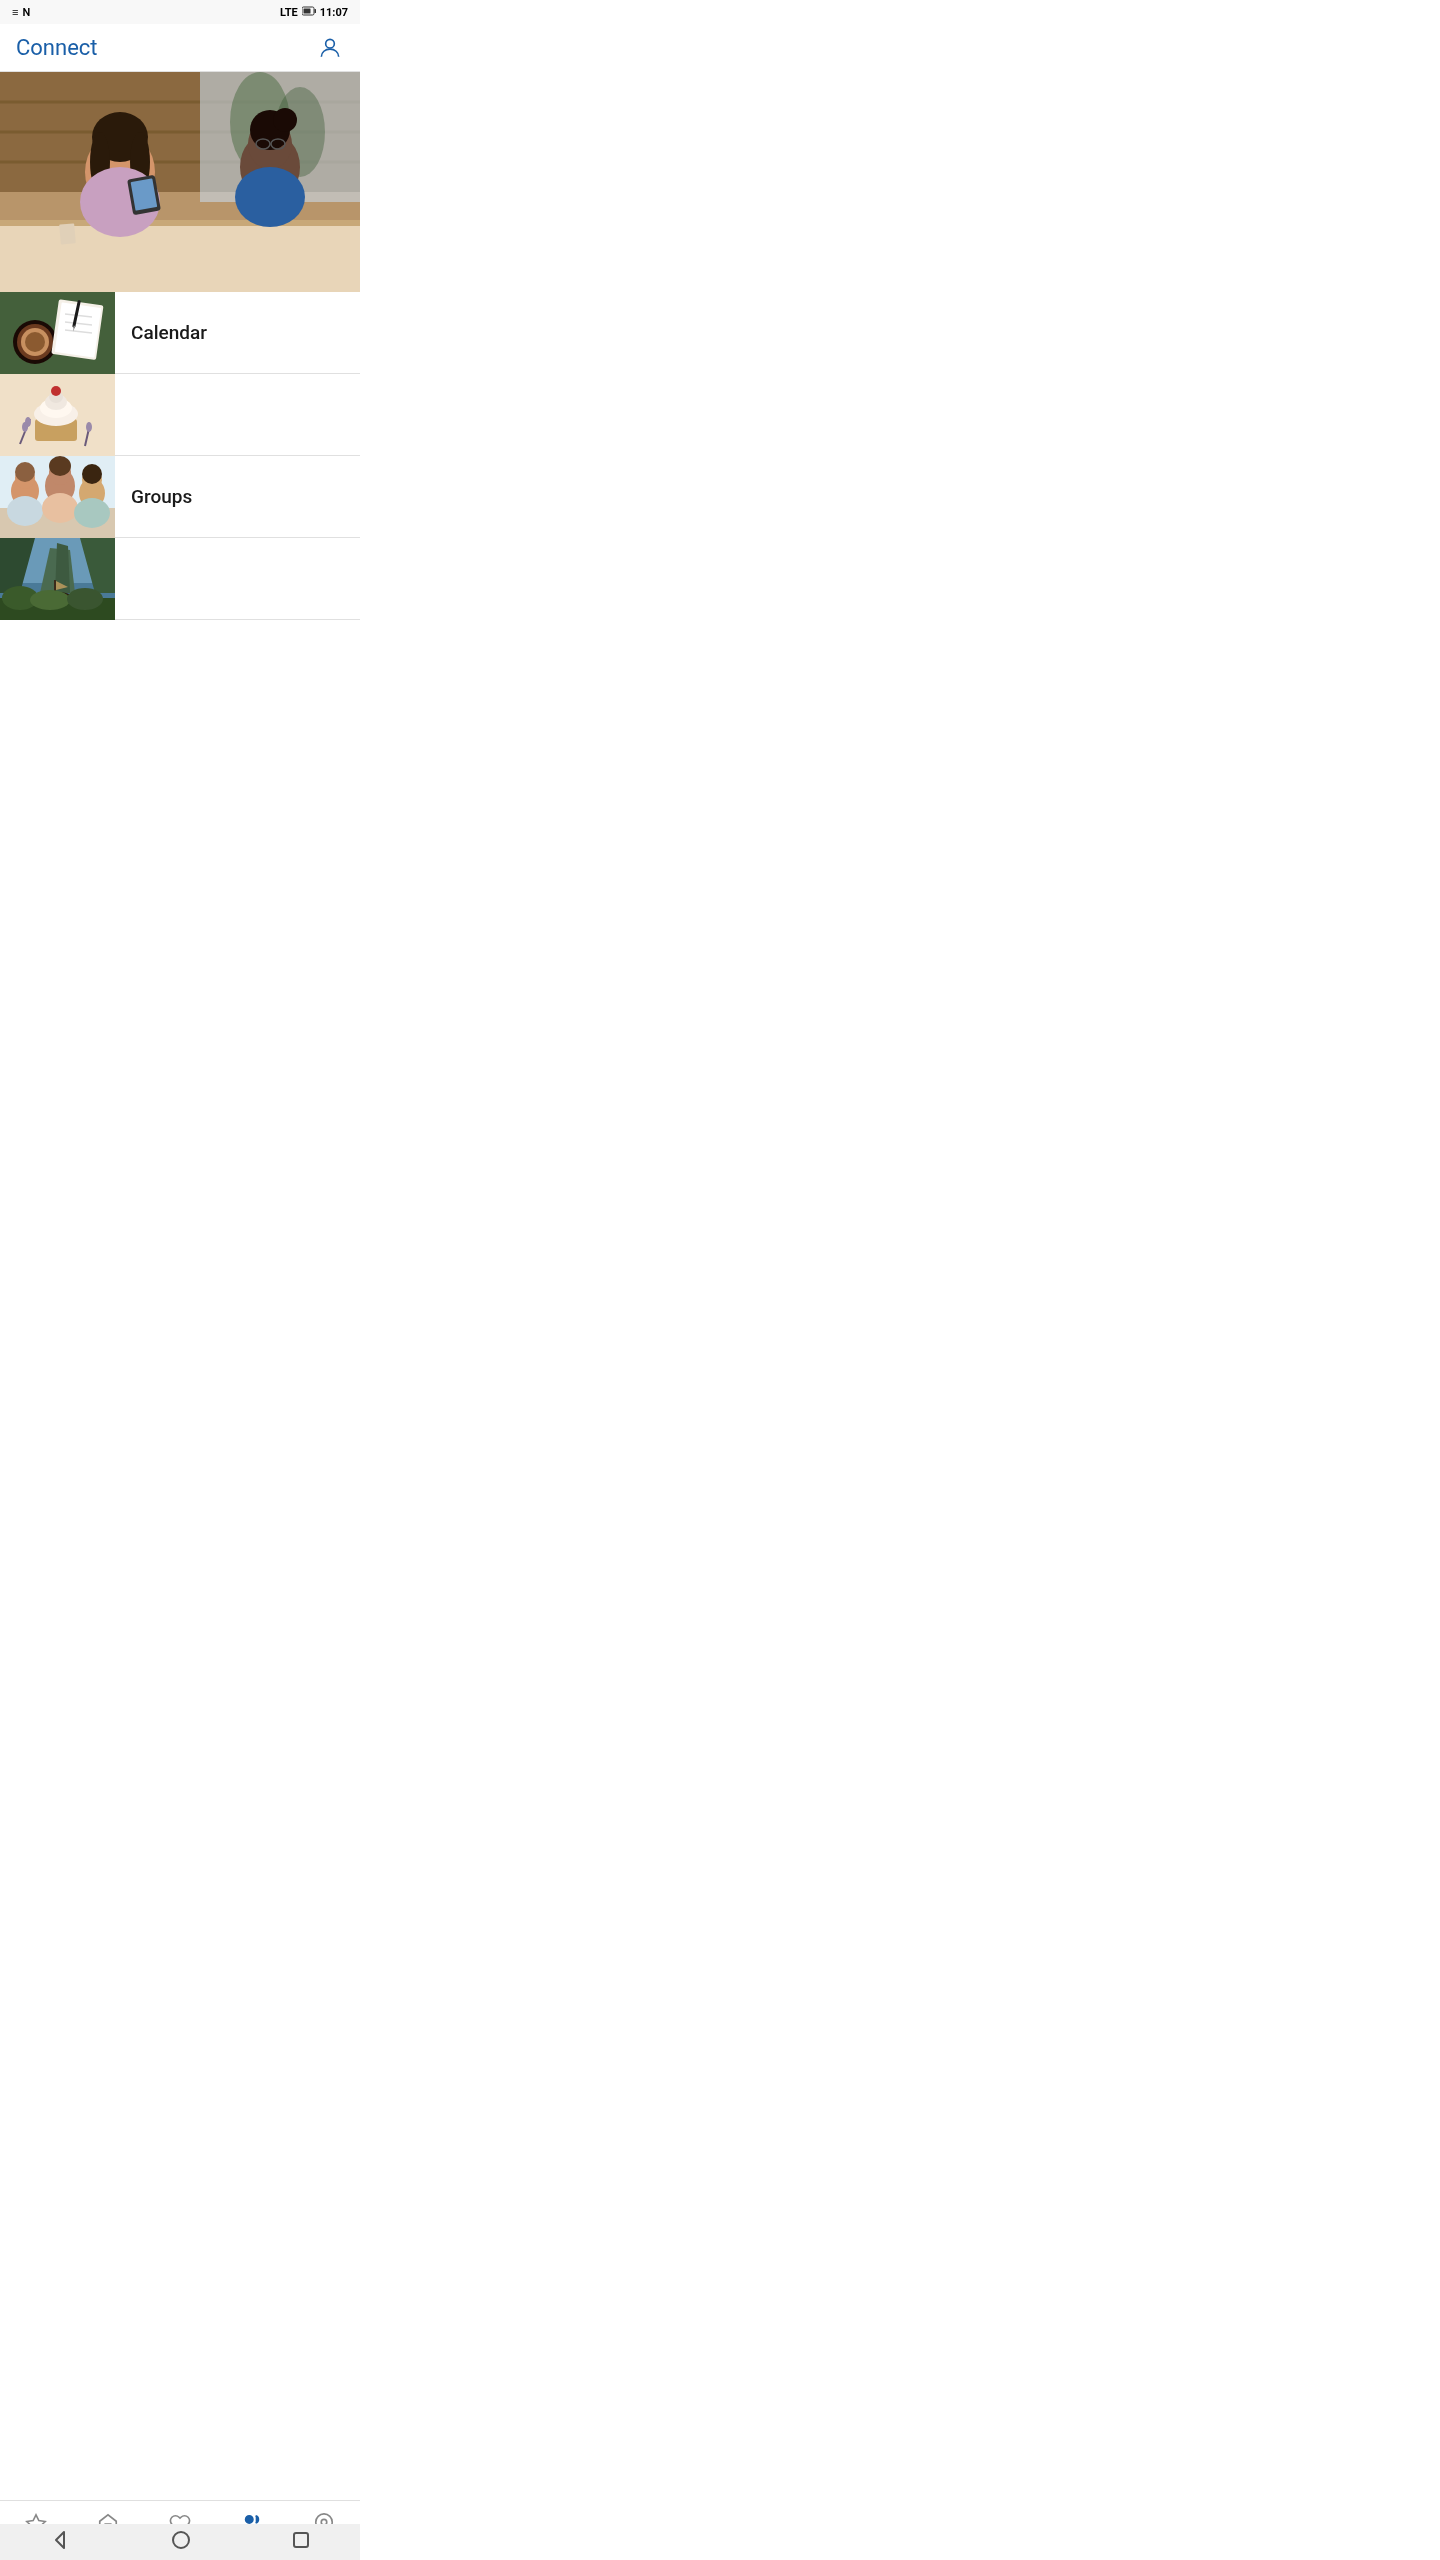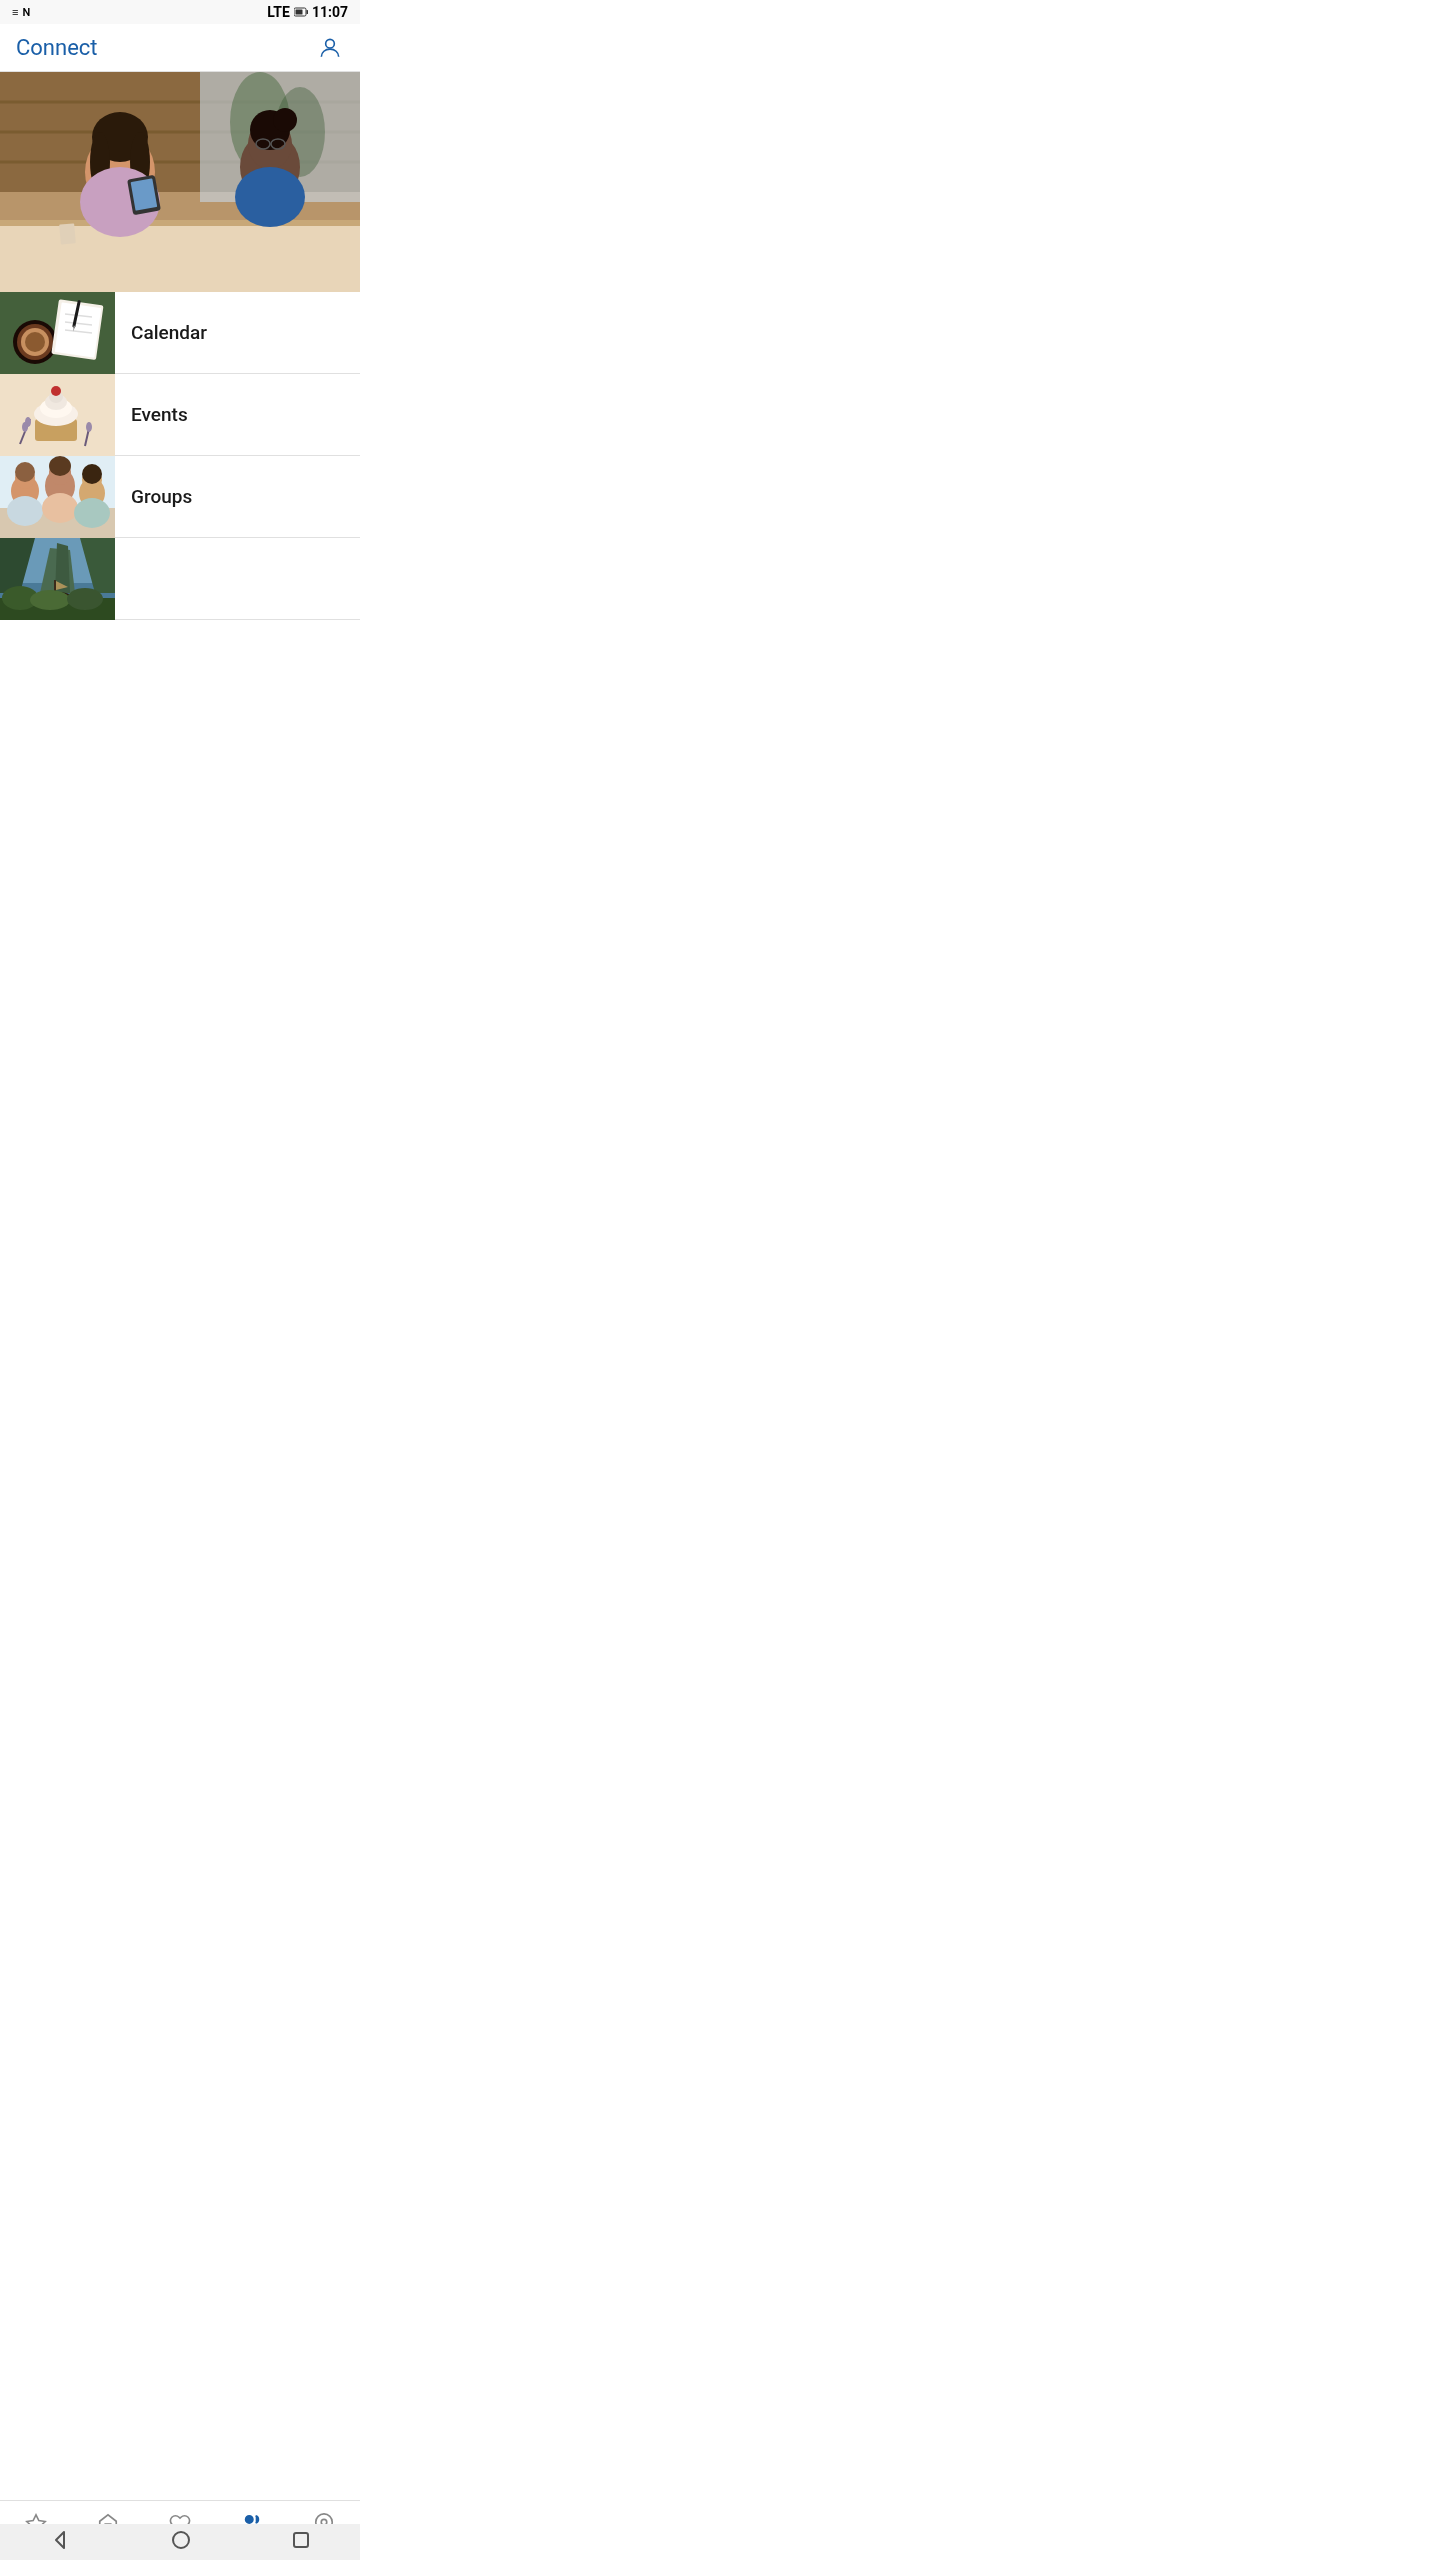--- a/index.html
+++ b/index.html
@@ -32,21 +32,21 @@
     .status-bar-left {
       display: flex;
       align-items: center;
       gap: 4px;
     }
 
     .status-bar-right {
       display: flex;
       align-items: center;
       gap: 4px;
-      font-size: 14px;
+      font-size: 11px;
       font-weight: 700;
       text-align: center;
     }
 
     
     .top-nav {
       background: #ffffff;
       height: 48px;
       display: flex;
       align-items: center;
@@ -339,23 +339,20 @@
 
           <circle cx="56" cy="17" r="5" fill="#c03030"></circle>
 
           <line x1="20" y1="70" x2="30" y2="45" stroke="#6a5a7a" stroke-width="2"></line>
           <ellipse cx="28" cy="48" rx="3" ry="5" fill="#9a8aaa"></ellipse>
           <ellipse cx="25" cy="53" rx="3" ry="5" fill="#9a8aaa"></ellipse>
           <line x1="85" y1="72" x2="90" y2="50" stroke="#6a5a7a" stroke-width="2"></line>
           <ellipse cx="89" cy="53" rx="3" ry="5" fill="#9a8aaa"></ellipse>
         </svg>
       </div>
-      <div class="menu-item-text">
-        <span class="menu-item-label">Events</span>
-      </div>
     </div>
 
     <div class="menu-item">
       <div class="menu-item-thumb menu-item-thumb-groups">
         <svg width="115" height="82" viewBox="0 0 115 82">
           <rect width="115" height="82" fill="#c8dce8"></rect>
 
           <rect x="0" y="50" width="115" height="32" fill="#d8c8b0"></rect>
           <rect x="0" y="0" width="115" height="52" fill="#e0eef5"></rect>
 

